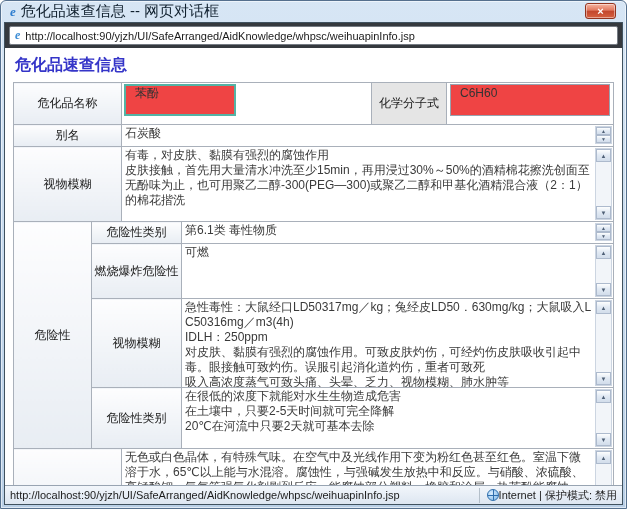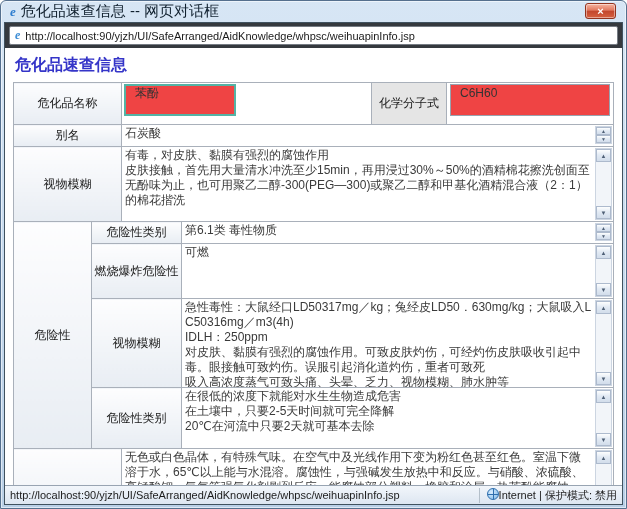--- a/index.html
+++ b/index.html
@@ -61,21 +61,21 @@
            border:1px solid #adbacd; display:flex; align-items:center; justify-content:center;
            font-size:6px; color:#4f6076; }
   .sb-track{ flex:1 1 auto; background:#f2f5f9; }
   .vscroll.small .sb-btn{ flex-basis:8px; font-size:5px; }
 
   
   .statusbar{ flex:0 0 19px; background:linear-gradient(#f2f6fb,#dde6f1);
               border-top:1px solid #98a4b2; display:flex; align-items:center;
               justify-content:space-between; padding:0 5px; font-size:11px; color:#1c1c1c; }
   .sb-left{ white-space:nowrap; overflow:hidden; }
-  .sb-right{ display:flex; align-items:flex-start; gap:0; border-left:1px solid #b4bfca; padding-left:7px; white-space:nowrap; }
+  .sb-right{ display:flex; align-items:center; gap:0; border-left:1px solid #b4bfca; padding-left:7px; white-space:nowrap; }
   .globe{ width:12px; height:12px; border-radius:50%; border:1px solid #2f6fae; position:relative;
           background:radial-gradient(circle at 35% 35%, #d9edff, #7db8e8); }
   .globe::before{ content:""; position:absolute; left:0; right:0; top:5px; height:1px; background:#2f6fae; }
   .globe::after{ content:""; position:absolute; top:0; bottom:0; left:5px; width:1px; background:#2f6fae; }
 </style>
 </head>
 <body>
 
 <div class="win">
 

